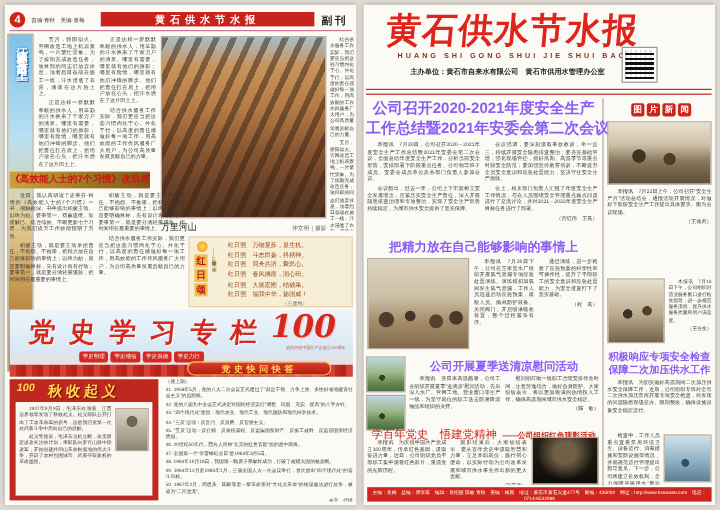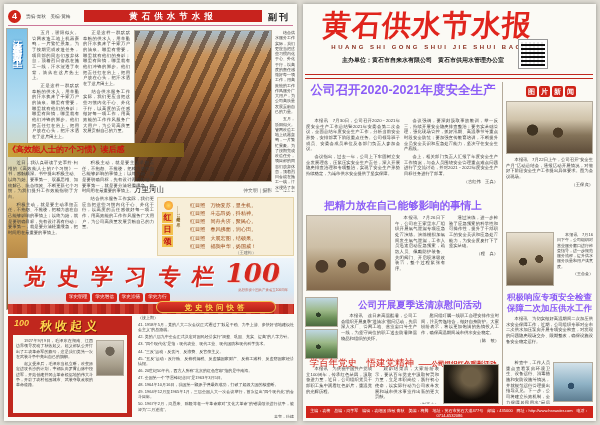--- a/index.html
+++ b/index.html
@@ -56,21 +56,21 @@
     <div class="abs" style="left:130px;top:181px;width:138px;height:11px;">
       <span style="float:left;font-size:7.5px;font-weight:normal;color:#222;">万里河山</span>
       <span style="float:right;font-size:4.8px;color:#555;margin-top:2px;">仲文明｜摄影</span>
     </div>
 
     <div class="abs t" style="left:271px;top:26px;width:20px;height:162px;font-size:4px;">
         <p>结合供水服务工作实际，我们更应当把这些习惯内化于心、外化于行，以高度的责任感做好每一项工作，用高效能的工作作风服务广大用户，为公司高质量发展贡献自己的力量。</p>
         <p>五月，骄阳似火。管网改造工地上机器轰鸣，一片繁忙景象。为了按期完成改造任务，项目部的同志们放弃休息，顶着烈日奋战在施工一线，汗水浸透了衣背，滴落在这片热土上。</p>
       </div>
 
-    <div class="abs" style="left:4px;top:139px;width:176px;height:14px;background:linear-gradient(90deg,#caa23c,#9a7324 60%,#7c5c1a);color:#d01212;font-weight:bold;font-size:8px;text-align:left;line-height:14px;">《高效能人士的7个习惯》读后感</div>
+    <div class="abs" style="left:4px;top:139px;width:117px;height:14px;background:linear-gradient(90deg,#caa23c,#9a7324 60%,#7c5c1a);color:#d01212;font-weight:bold;font-size:8px;text-align:right;line-height:14px;">《高效能人士的7个习惯》读后感</div>
 
     <div class="abs t" style="left:4px;top:156px;width:70px;height:96px;">
         <p>近日，我认真研读了史蒂芬·柯维的《高效能人士的7个习惯》一书，感触颇深。书中提出积极主动、以终为始、要事第一、双赢思维、知彼解己、统合综效、不断更新七个习惯，为我们提升工作效能指明了方向。</p>
         <p>积极主动，就是要主动承担责任，不抱怨、不推诿，把精力放在自己能够影响的事情上；以终为始，就是要明确目标，先有设计再有行动；要事第一，就是要分清轻重缓急，把时间用在最重要的事情上。</p>
       </div>
     <div class="abs t" style="left:78px;top:156px;width:72px;height:96px;">
         <p>积极主动，就是要主动承担责任，不抱怨、不推诿，把精力放在自己能够影响的事情上；以终为始，就是要明确目标，先有设计再有行动；要事第一，就是要分清轻重缓急，把时间用在最重要的事情上。</p>
         <p>结合供水服务工作实际，我们更应当把这些习惯内化于心、外化于行，以高度的责任感做好每一项工作，用高效能的工作作风服务广大用户，为公司高质量发展贡献自己的力量。</p>
       </div>
 
@@ -138,20 +138,21 @@
 
     <div class="abs" style="left:10px;top:2px;width:228px;text-align:center;font-family:'DejaVu Serif',serif;font-weight:bold;font-size:29px;color:#e0241c;letter-spacing:1px;transform:skewX(-5deg);">黄石供水节水报</div>
       <div class="abs" style="left:10px;top:40px;width:228px;text-align:center;font-size:6px;letter-spacing:2.5px;color:#8a2f20;font-weight:bold;">HUANG SHI GONG SHUI JIE SHUI BAO</div>
     <div class="abs" style="left:0px;top:52px;width:240px;text-align:center;font-size:6px;font-weight:bold;color:#222;">主办单位：黄石市自来水有限公司　黄石市供用水管理办公室</div>
     <div class="abs qr" style="left:216px;top:36px;width:24px;height:24px;"></div>
     <div class="abs" style="left:2px;top:70px;width:288px;height:3px;border-top:1.5px solid #c0271e;border-bottom:1.5px solid #c0271e;"></div>
 
     <div class="abs" style="left:199px;top:78px;bottom:16px;border-left:1px solid #b4aa9a;"></div>
 
     <div class="abs redh" style="left:2px;top:78px;width:196px;font-size:12.5px;">公司召开2020-2021年度安全生产</div>
+    <div class="abs redh" style="left:2px;top:95px;width:196px;font-size:12.5px;">工作总结暨2021年安委会第二次会议</div>
 
     <div class="abs t" style="left:3px;top:114px;width:94px;height:78px;">
         <p>本报讯　7月30日，公司召开2020－2021年度安全生产工作总结暨2021年安委会第二次会议，全面总结年度安全生产工作，分析当前安全形势，安排部署下阶段重点任务。公司领导班子成员、安委会成员单位及各部门负责人参加会议。</p>
         <p>会议指出，过去一年，公司上下牢固树立安全发展理念，压紧压实安全生产责任，深入开展隐患排查治理和专项整治，实现了安全生产形势持续稳定，为城市供水安全提供了坚实保障。</p>
       </div>
     <div class="abs t" style="left:101px;top:114px;width:94px;height:78px;">
         <p>会议强调，要深刻汲取事故教训，举一反三，持续开展安全隐患排查整治；要夯实基础管理，强化现场管控，抓好汛期、高温季节等重点时段安全防范；要加强宣传教育培训，不断提升全员安全意识和应急处置能力，坚决守住安全生产底线。</p>
         <p>会上，相关部门负责人汇报了年度安全生产工作情况，与会人员围绕安全管理重点难点问题进行了交流讨论，并对2021－2022年度安全生产目标任务进行了部署。</p>
         <p class="sig">（古红伟　王真）</p>
       </div>

